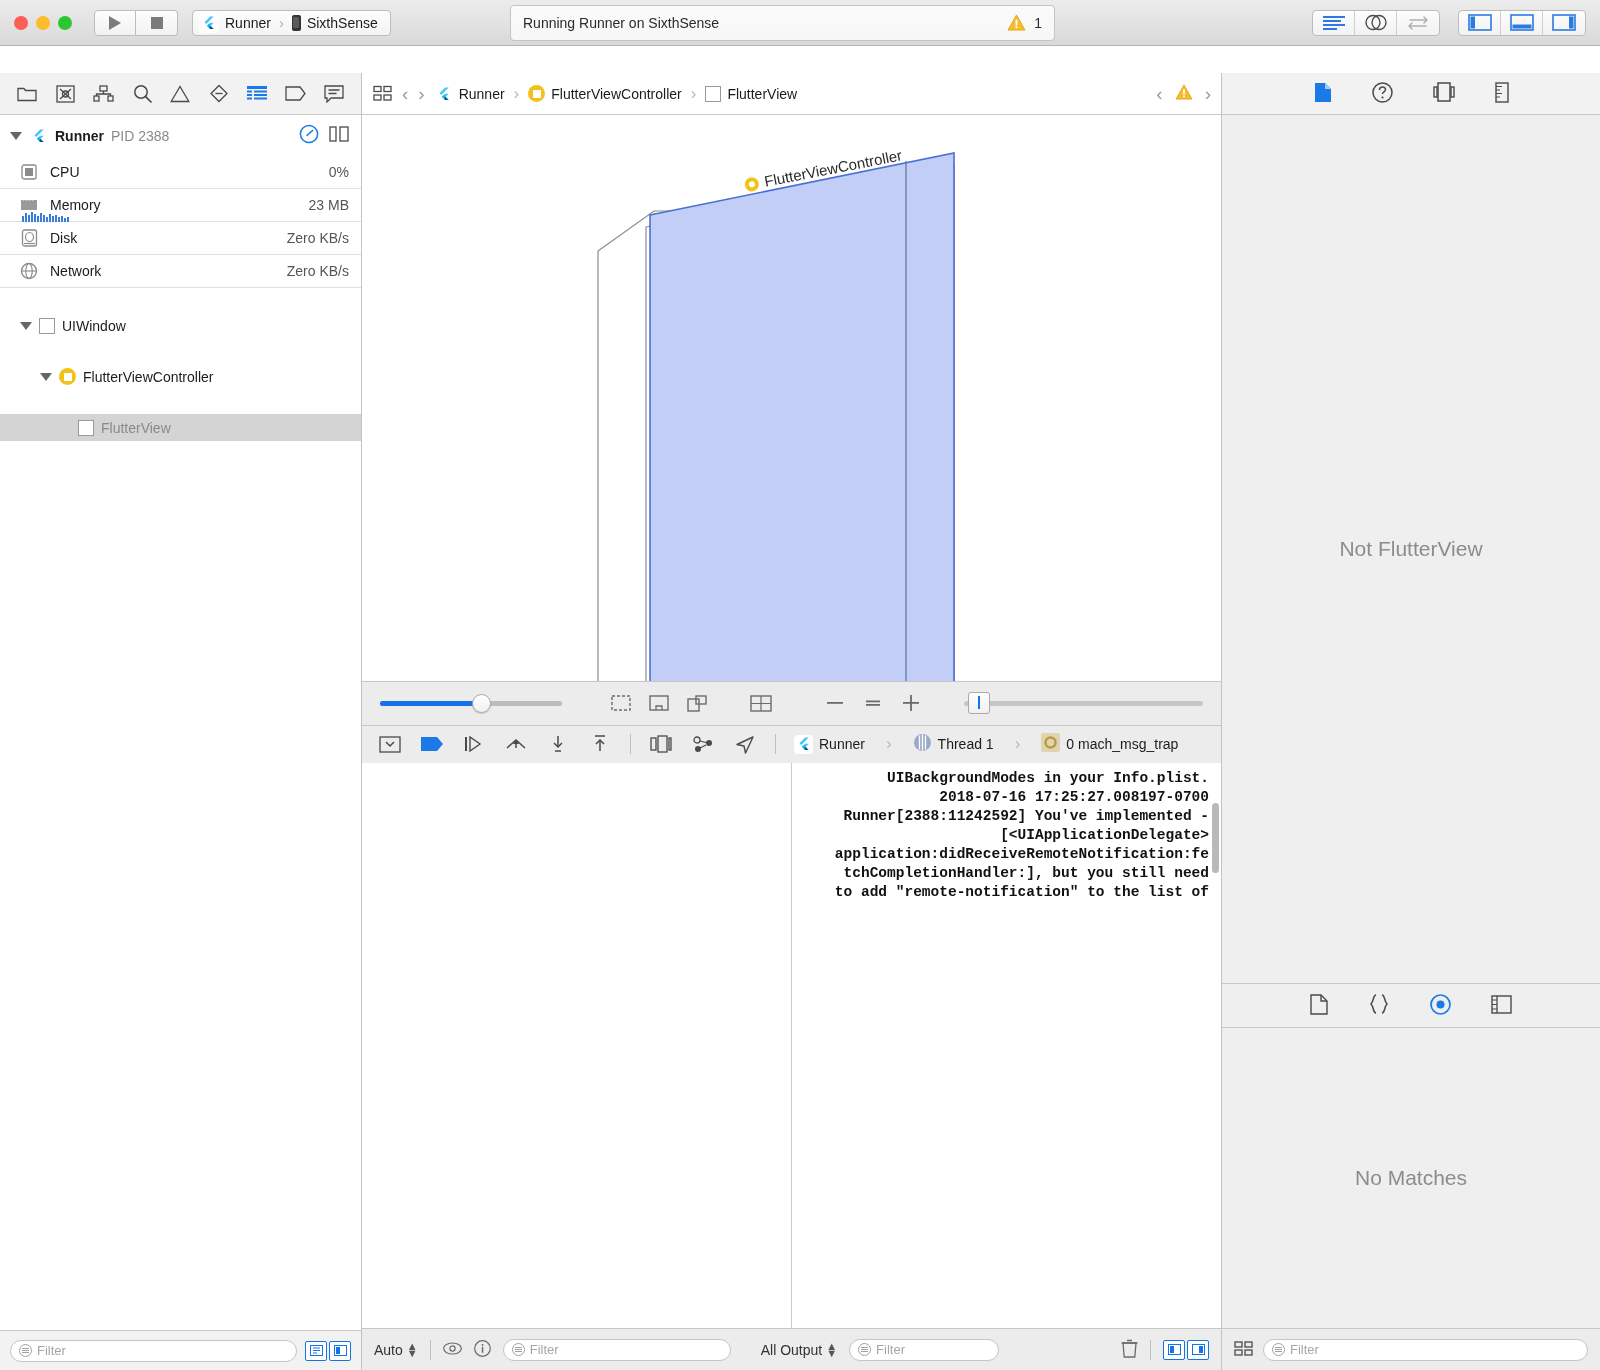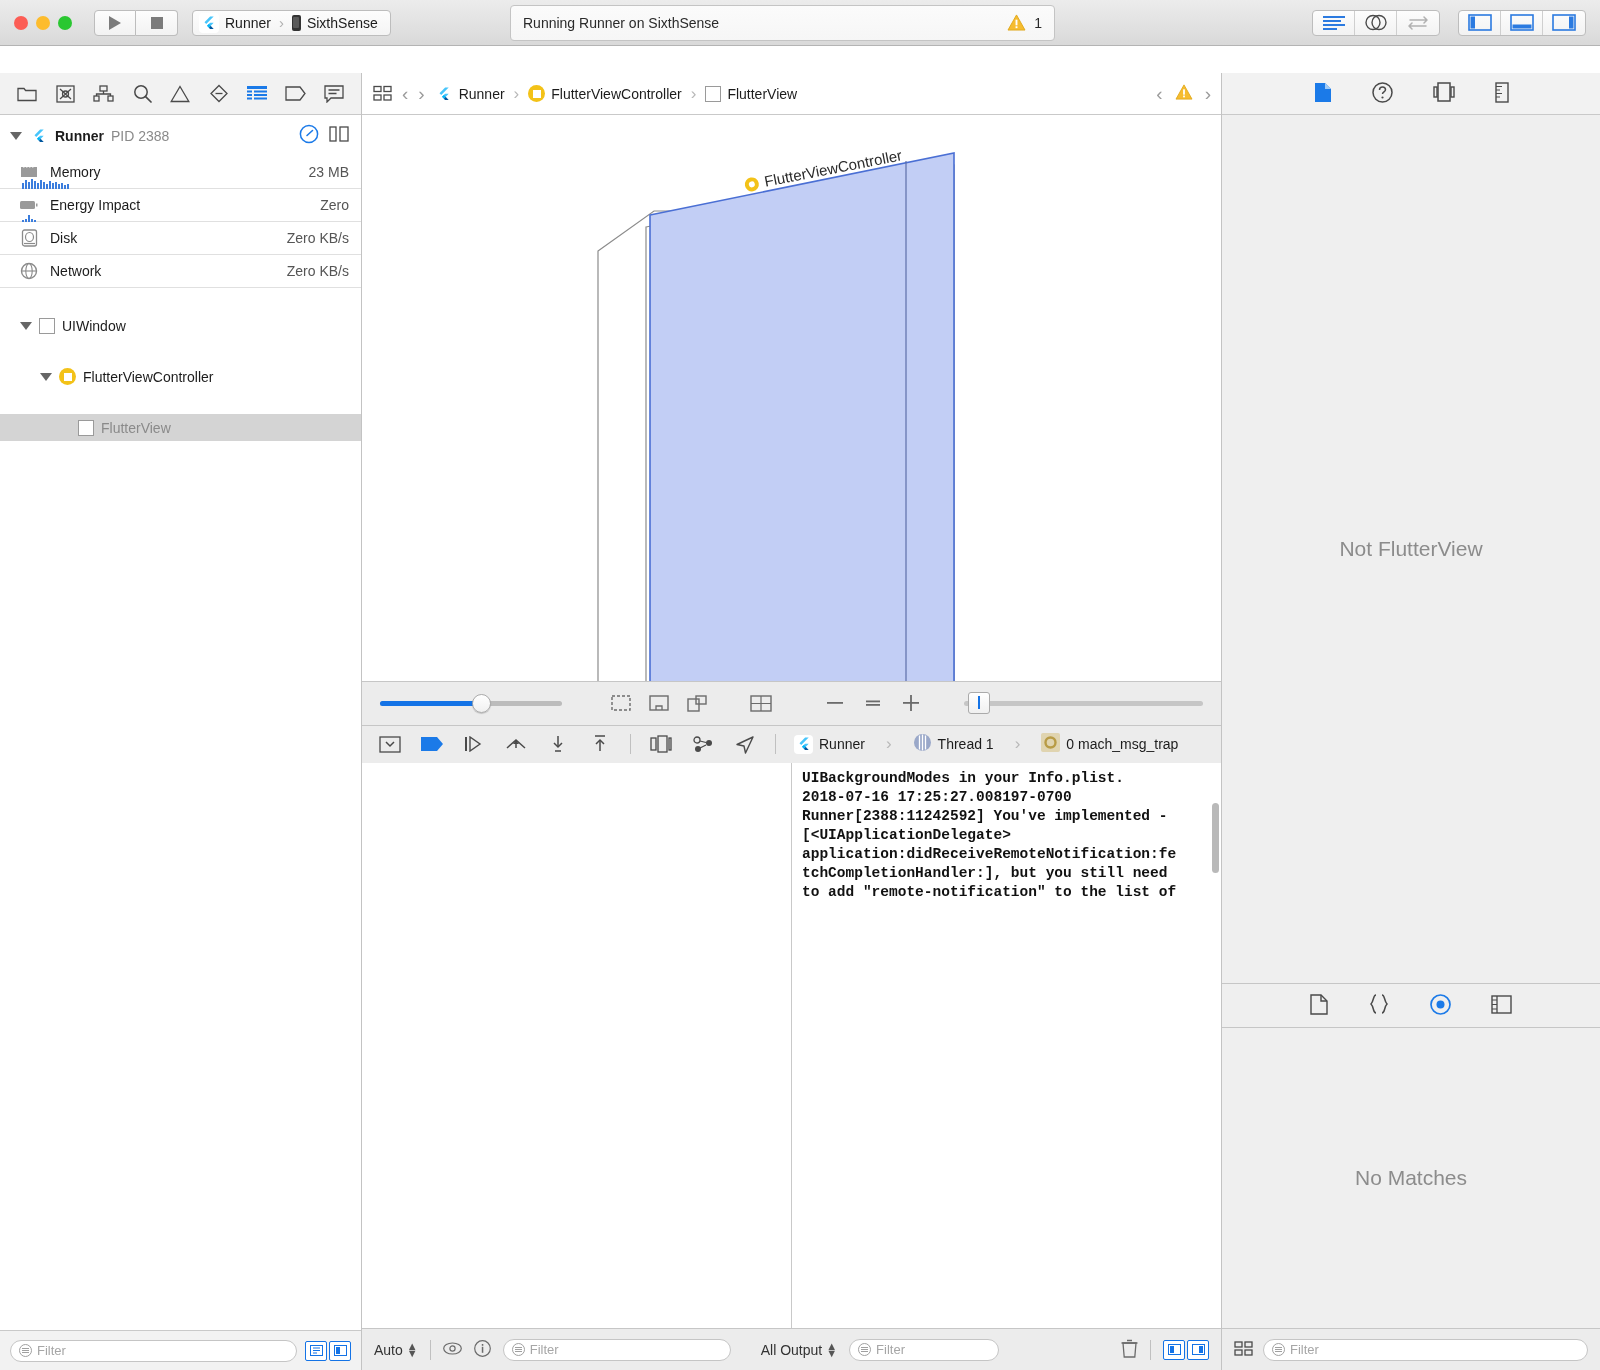--- a/index.html
+++ b/index.html
@@ -233,20 +233,21 @@
   .vdiv { width: 1px; height: 20px; background: #c0c0c0; }
 
   .console { flex: 1; display: flex; min-height: 0; background: #fff; }
   .var-pane { flex: 0 0 430px; border-right: 1px solid #c9c9c9; background: #fff; }
   .out-pane { flex: 1; position: relative; overflow: hidden; background: #fff; }
   .out-text {
     font-family: "Liberation Mono", monospace;
     font-size: 14.5px; font-weight: bold; line-height: 1.32;
     color: #111; padding: 6px 12px 0 10px; white-space: pre-wrap;
     word-break: break-all;
+    text-align: right;
   }
   .out-scroll {
     position: absolute; right: 2px; top: 40px; width: 7px; height: 70px;
     background: #b9b9b9; border-radius: 4px;
   }
 
   .statusbar {
     height: 42px; flex: 0 0 42px;
     background: #ececec; border-top: 1px solid #c6c6c6;
     display: flex; align-items: center; gap: 12px; padding: 0 12px;
@@ -464,20 +465,30 @@
             </span>
             <span>
               <svg width="20" height="18" viewBox="0 0 20 18">
                   <rect x="1" y="2" width="6" height="14" fill="none" stroke="#4a4a4a" stroke-width="1.3"></rect>
                   <rect x="11" y="2" width="8" height="14" fill="none" stroke="#4a4a4a" stroke-width="1.3"></rect>
                 </svg>
             </span>
           </div>
         </div>
 
+        <div class="gauge-row">
+          <span class="g-ico">
+            <svg width="18" height="18" viewBox="0 0 18 18">
+                <rect x="2" y="2" width="14" height="14" rx="2" fill="none" stroke="#8b8b8b" stroke-width="1.3"></rect>
+                <rect x="5" y="5" width="8" height="8" fill="#8b8b8b"></rect>
+              </svg>
+          </span>
+          <span>CPU</span>
+          <span class="val">0%</span>
+        </div>
 
         <div class="gauge-row">
           <span class="g-ico">
             <svg width="18" height="16" viewBox="0 0 18 16">
                 <rect x="1" y="3" width="16" height="10" fill="#9a9a9a"></rect>
                 <g fill="#fff">
                   <rect x="3" y="1.5" width="1.5" height="2"></rect>
                   <rect x="6" y="1.5" width="1.5" height="2"></rect>
                   <rect x="9" y="1.5" width="1.5" height="2"></rect>
                   <rect x="12" y="1.5" width="1.5" height="2"></rect>
@@ -499,37 +510,20 @@
               <i style="height:8px"></i>
               <i style="height:6px"></i>
               <i style="height:7px"></i>
               <i style="height:5px"></i>
               <i style="height:6px"></i>
               <i style="height:4px"></i>
               <i style="height:5px"></i>
           </span>
         </div>
 
-        <div class="gauge-row">
-          <span class="g-ico">
-            <svg width="20" height="12" viewBox="0 0 20 12">
-                <rect x="1" y="2" width="15" height="8" rx="1.5" fill="#9a9a9a"></rect>
-                <path d="M17 4.5h1.5v3H17z" fill="#9a9a9a"></path>
-              </svg>
-          </span>
-          <span>Energy Impact</span>
-          <span class="val">Zero</span>
-          <span class="spark">
-            <i style="height:2px"></i>
-              <i style="height:3px"></i>
-              <i style="height:7px"></i>
-              <i style="height:3px"></i>
-              <i style="height:2px"></i>
-          </span>
-        </div>
 
         <div class="gauge-row">
           <span class="g-ico">
             <svg width="17" height="18" viewBox="0 0 17 18">
                 <rect x="1.5" y="1" width="14" height="16" rx="2" fill="none" stroke="#8b8b8b" stroke-width="1.3"></rect>
                 <ellipse cx="8.5" cy="8" rx="4" ry="4.5" fill="none" stroke="#8b8b8b" stroke-width="1.2"></ellipse>
                 <path d="M3 14.5h11" stroke="#8b8b8b" stroke-width="1.2"></path>
               </svg>
           </span>
           <span>Disk</span>

